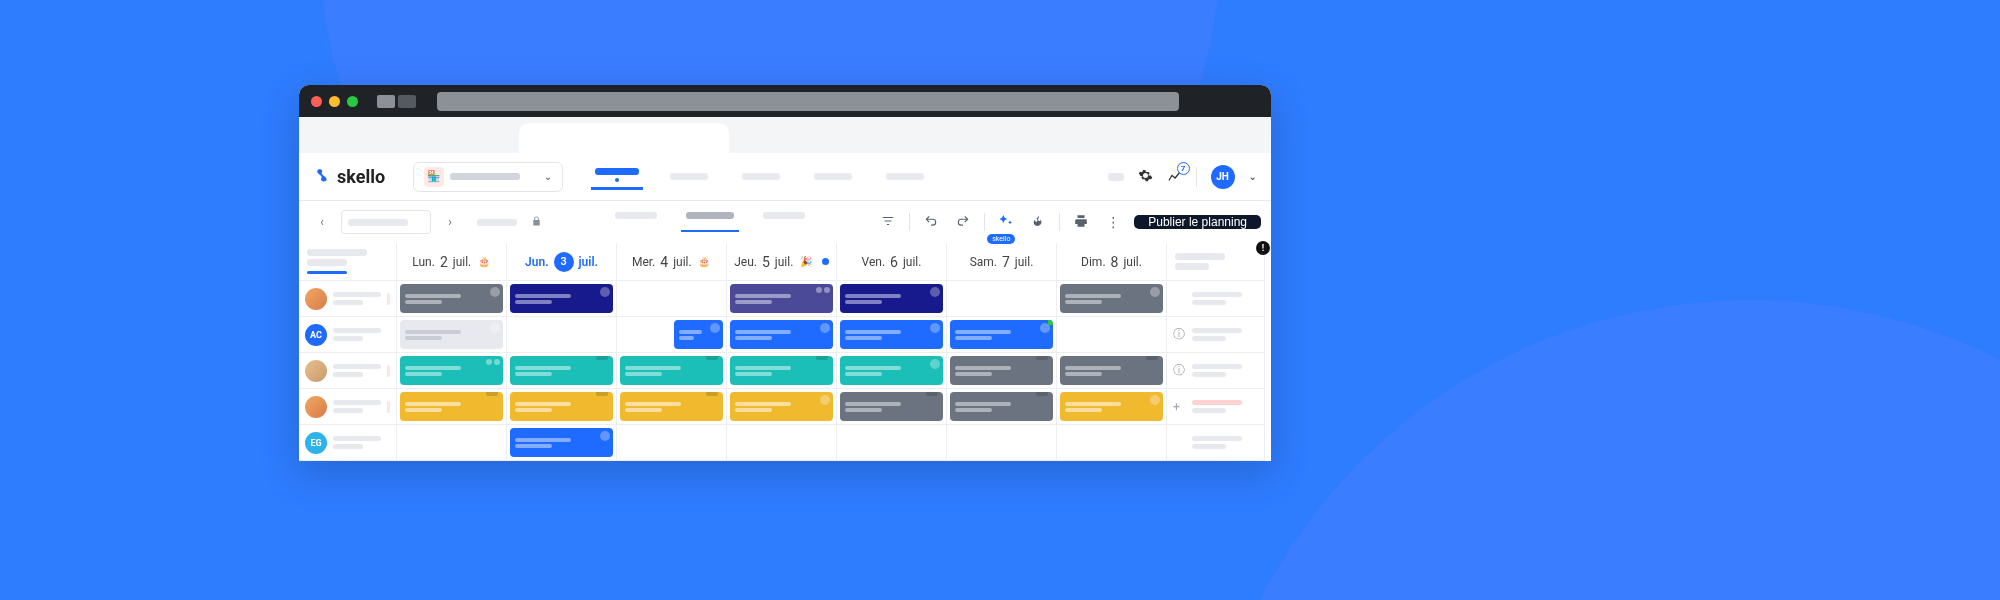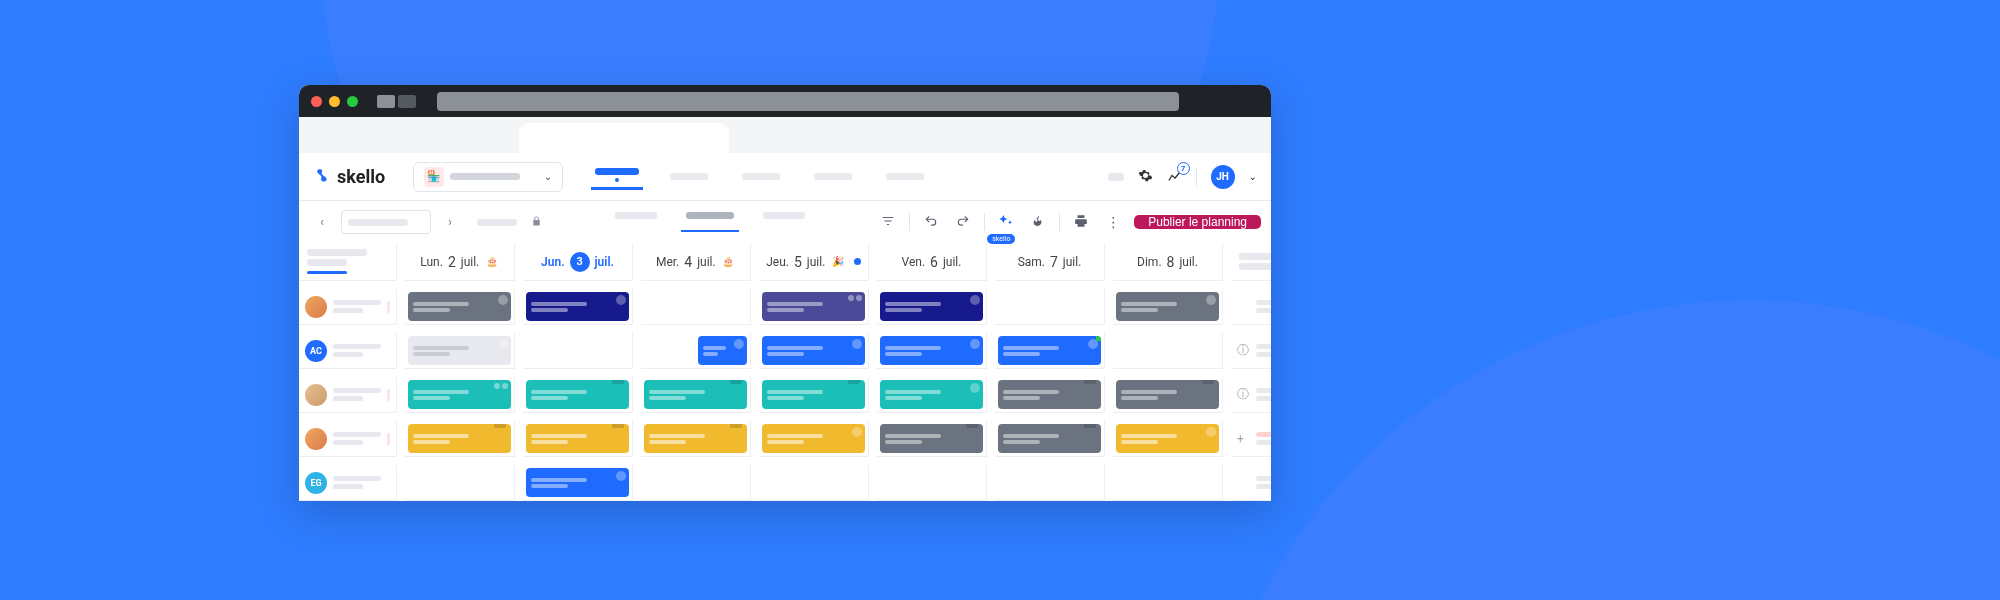--- a/index.html
+++ b/index.html
@@ -173,30 +173,29 @@
 
 .tb-actions { display: flex; align-items: center; gap: 10px; }
 .tb-ico { color: #5a6270; font-size: 14px; cursor: pointer; width: 22px; text-align: center; position: relative; }
 .vsep { width: 1px; height: 18px; background: #e1e4ea; }
 .smart { position: relative; }
 .smart-badge {
   position: absolute; bottom: -12px; left: -8px;
   background: #1f6bff; color: #fff; font-size: 7px; padding: 1px 5px; border-radius: 7px;
 }
 .publish-btn {
-  background: #be185d; color: #fff; font-size: 12px; font-weight: 500;
+  background: #0f172a; color: #fff; font-size: 12px; font-weight: 500;
   padding: 0 14px; border-radius: 5px; border: none; cursor: pointer;
 }
 
 
 .grid {
   display: grid;
   grid-template-columns: 98px repeat(7, 110px) 98px;
   background: #fff;
-  gap: 8px;
 }
 .grid > div { border-right: 1px solid #eceef2; border-bottom: 1px solid #eceef2; }
 
 
 .dayhead {
   height: 38px; display: flex; align-items: center; justify-content: center; gap: 5px;
   font-size: 12px; color: #444;
 }
 .daynum { font-size: 14px; font-weight: 400; }
 .daynum.circle {

